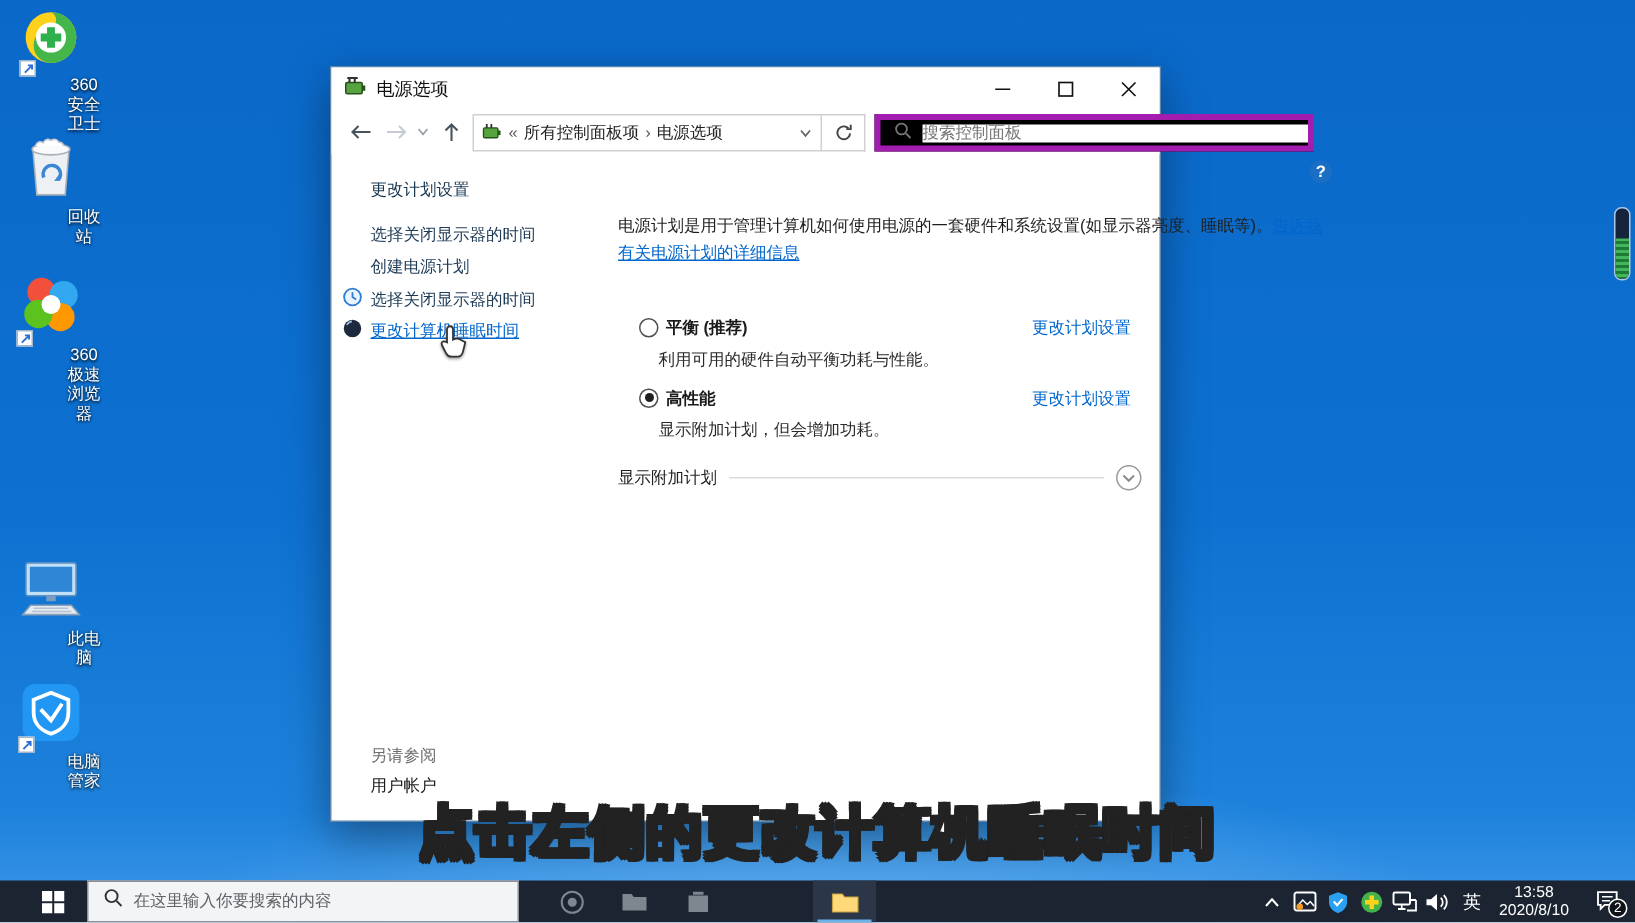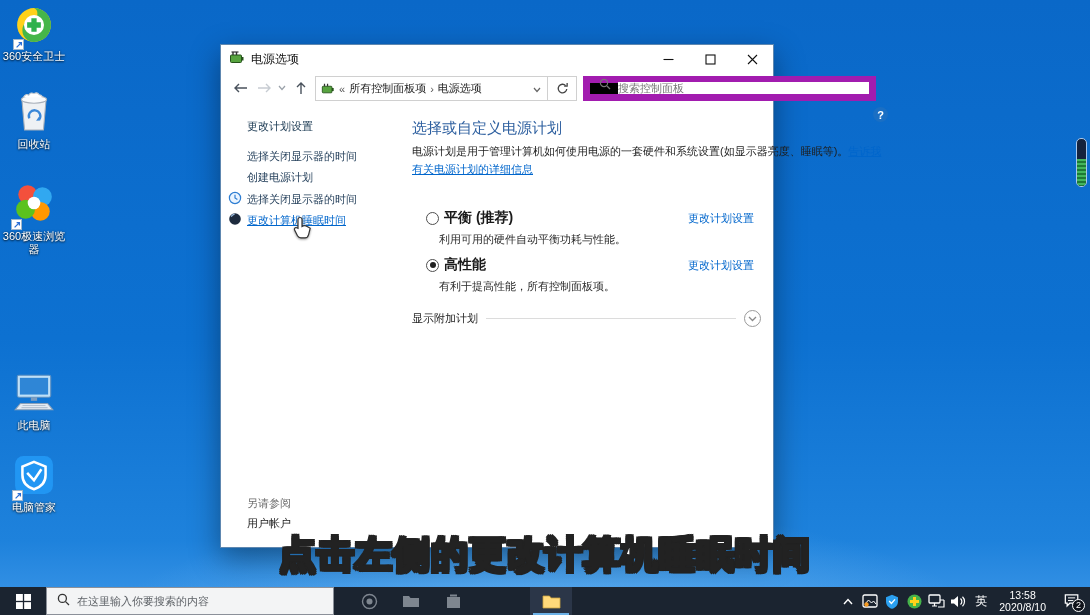--- a/index.html
+++ b/index.html
@@ -10,21 +10,21 @@
     position:relative; width:1090px; height:615px; overflow:hidden;
     background:
       radial-gradient(ellipse 760px 260px at 50% 108%, rgba(120,190,245,.85), rgba(120,190,245,0) 62%),
       linear-gradient(180deg,#0a68c8 0%, #0d71d1 55%, #1e82dc 88%, #3d97e8 100%);
   }
 
   
   .dicon{ position:absolute; left:1px; width:66px; text-align:center; cursor:default; }
   .dicon .glyph{ position:relative; display:inline-block; }
   .dicon .label{ display:block; margin-top:2px; font-size:11px; line-height:13px; color:#fff;
-                 text-shadow:0 1px 2px rgba(0,0,0,.75), 0 0 2px rgba(0,0,0,.5); }
+                 text-shadow:0 1px 2px rgba(0,0,0,.75), 0 0 2px rgba(0,0,0,.5);padding-left:44px; }
   .shortcut{ position:absolute; left:-2px; bottom:-2px; width:11px; height:11px; background:#fff;
              border:1px solid #9fb6cc; display:flex; align-items:center; justify-content:center; }
 
   
   .window{ position:absolute; left:220px; top:44px; width:554px; height:504px; background:#fff;
            border:1px solid #5e87b0; box-shadow:0 10px 28px rgba(0,0,0,.38); }
   .titlebar{ position:absolute; left:0; top:0; width:100%; height:28px; background:#fff;
              display:flex; align-items:center; }
   .titlebar .appicon{ margin-left:8px; }
   .titlebar .tname{ margin-left:6px; font-size:12px; color:#111; }
@@ -32,22 +32,22 @@
   .wbtn{ width:42px; height:28px; display:flex; align-items:center; justify-content:center; }
 
   .navbar{ position:absolute; left:0; top:28px; width:100%; height:30px; background:#fff; }
   .navbtn{ position:absolute; top:3px; width:23px; height:24px; display:flex; align-items:center; justify-content:center; }
   .crumbbox{ position:absolute; left:94px; top:3px; width:233px; height:25px; border:1px solid #d0d0d0;
              display:flex; align-items:center; font-size:11px; color:#222; background:#fff; }
   .crumbbox .sep{ color:#555; margin:0 4px; }
   .crumb-chev{ margin-left:auto; padding:0 6px; color:#555; }
   .refreshbox{ position:absolute; left:327px; top:3px; width:29px; height:25px; border:1px solid #d0d0d0;
                border-left:none; display:flex; align-items:center; justify-content:center; background:#fff; }
-  .searchbox{ position:absolute; left:362px; top:3px; width:293px; height:25px; border:7px solid #a21caf;
-              display:flex; align-items:flex-end; background:#000000; }
+  .searchbox{ position:absolute; left:362px; top:3px; width:293px; height:25px; border:4px solid #a21caf;
+              display:flex; align-items:center; background:#000000; }
   .searchbox input{ border:none; outline:none; flex:1; font-size:11px; color:#333; font-family:inherit; }
   .searchbox input::placeholder{ color:#767676; }
   .searchbox .mag{ margin:0 7px 0 9px; }
 
   
   .side-home{ position:absolute; left:26px; top:74px; font-size:11px; color:#16354f; cursor:pointer; }
   .side-item{ position:absolute; left:26px; font-size:11px; color:#1f3b57; cursor:pointer; white-space:nowrap; }
   .side-item.hot{ color:#0066cc; text-decoration:underline; }
   .side-ic{ position:absolute; left:7px; width:14px; height:14px; }
   .seealso-t{ position:absolute; left:26px; top:451px; font-size:11px; color:#6d6d6d; }
@@ -59,39 +59,39 @@
          align-items:center; justify-content:center; cursor:pointer; }
   .m-title{ position:absolute; left:191px; top:74px; font-size:15px; color:#2d5f9f; }
   .m-para{ position:absolute; left:191px; top:97px; width:472px; font-size:11px; line-height:18px; color:#1e1e1e; }
   .m-para a{ color:#0066cc; text-decoration:underline; cursor:pointer; }
   .grouphead{ position:absolute; left:191px; right:12px; display:flex; align-items:center; font-size:11px; color:#1e1e1e; }
   .grouphead .line{ flex:1; border-top:1px solid #dcdcdc; margin-left:8px; }
   .plan-row{ position:absolute; left:205px; right:19px; height:14px; display:flex; align-items:center; }
   .radio{ width:13px; height:13px; border:1px solid #4f4f4f; border-radius:50%; background:#fff;
           display:inline-flex; align-items:center; justify-content:center; cursor:pointer; }
   .radio.sel::after{ content:""; width:6px; height:6px; border-radius:50%; background:#1f1f1f; }
-  .plan-name{ margin-left:5px; font-size:14px; font-weight:bold; color:#1a1a1a; }
+  .plan-name{ margin-left:5px; font-size:11px; font-weight:bold; color:#1a1a1a; }
   .plan-link{ margin-left:auto; font-size:11px; color:#0066cc; cursor:pointer; }
   .plan-desc{ position:absolute; left:218px; font-size:11px; color:#2a2a2a; }
   .expander-btn{ width:17px; height:17px; border:1px solid #9a9a9a; border-radius:50%; display:flex;
                  align-items:center; justify-content:center; margin-left:8px; cursor:pointer; background:#fff; }
 
   
   .handcur{ position:absolute; left:293px; top:216px; z-index:45; pointer-events:none;
             filter:drop-shadow(0 1px 1px rgba(0,0,0,.4)); }
 
   
   .edgebatt{ position:absolute; left:1076px; top:138px; width:11px; height:49px; border-radius:5px;
              border:1px solid #a8c8ee; overflow:hidden; background:#15233d; }
   .edgebatt .fill{ position:absolute; bottom:0; left:0; right:0; height:58%;
              background:repeating-linear-gradient(180deg,#43b65c 0 2px,#1f7a35 2px 4px); }
 
   
   .taskbar{ position:absolute; left:0; bottom:0; width:1090px; height:28px; background:#1b2430;
-            display:flex; align-items:stretch; z-index:20; }
+            display:flex; align-items:stretch; z-index:20;padding-left:12px; }
   .startbtn{ width:46px; display:flex; align-items:center; justify-content:center; cursor:pointer; }
   .tsearch{ width:288px; background:#f3f4f5; border:1px solid #8b9099; display:flex; align-items:center; }
   .tsearch input{ border:none; outline:none; background:transparent; flex:1; font-size:11px; color:#333; font-family:inherit; }
   .tsearch input::placeholder{ color:#5f6368; }
   .tsearch .mag{ margin:0 7px 0 10px; }
   .tb-app{ width:42px; display:flex; align-items:center; justify-content:center; position:relative; cursor:pointer; }
   .tb-app.dim{ opacity:.55; }
   .tb-app.active{ background:#2b3648; }
   .tb-app.active::after{ content:""; position:absolute; bottom:0; left:3px; right:3px; height:2px; background:#6cb2e8; }
   .tray{ margin-left:auto; display:flex; align-items:center; }
@@ -297,39 +297,38 @@
           <circle cx="7" cy="7" r="5.8" fill="#1d2a3d"></circle>
           <path d="M3.2 4.6 a5 5 0 0 1 3.4-2.4" stroke="#9fc0e6" stroke-width="1.2" fill="none"></path>
         </svg>
     </span>
     <span class="side-item hot" style="top:168px">更改计算机睡眠时间</span>
 
     <span class="seealso-t">另请参阅</span>
     <span class="seealso-l">用户帐户</span>
 
     <span class="help">?</span>
-    <div class="m-title">选择或自定义电源计划</div>
     <div class="m-para">
       <span>电源计划是用于管理计算机如何使用电源的一套硬件和系统设置(如显示器亮度、睡眠等)。</span><a>告诉我有关电源计划的详细信息</a>
     </div>
 
 
     <div class="plan-row" style="top:166px">
       <span class="radio"></span>
       <span class="plan-name">平衡 (推荐)</span>
       <span class="plan-link">更改计划设置</span>
     </div>
     <div class="plan-desc" style="top:187px">利用可用的硬件自动平衡功耗与性能。</div>
 
     <div class="plan-row" style="top:213px">
       <span class="radio sel"></span>
       <span class="plan-name">高性能</span>
       <span class="plan-link">更改计划设置</span>
     </div>
-    <div class="plan-desc" style="top:234px">有利于提高性能，所有控制面板项。</div>
+    <div class="plan-desc" style="top:234px">显示附加计划，但会增加功耗。</div>
 
     <div class="grouphead" style="top:265px">
       <span>显示附加计划</span>
       <span class="line"></span>
       <span class="expander-btn">
         <svg width="9" height="6" viewBox="0 0 9 6">
             <path d="M1 1 l3.5 3.5 L8 1" stroke="#8a8a8a" stroke-width="1.3" fill="none"></path>
           </svg>
       </span>
     </div>

